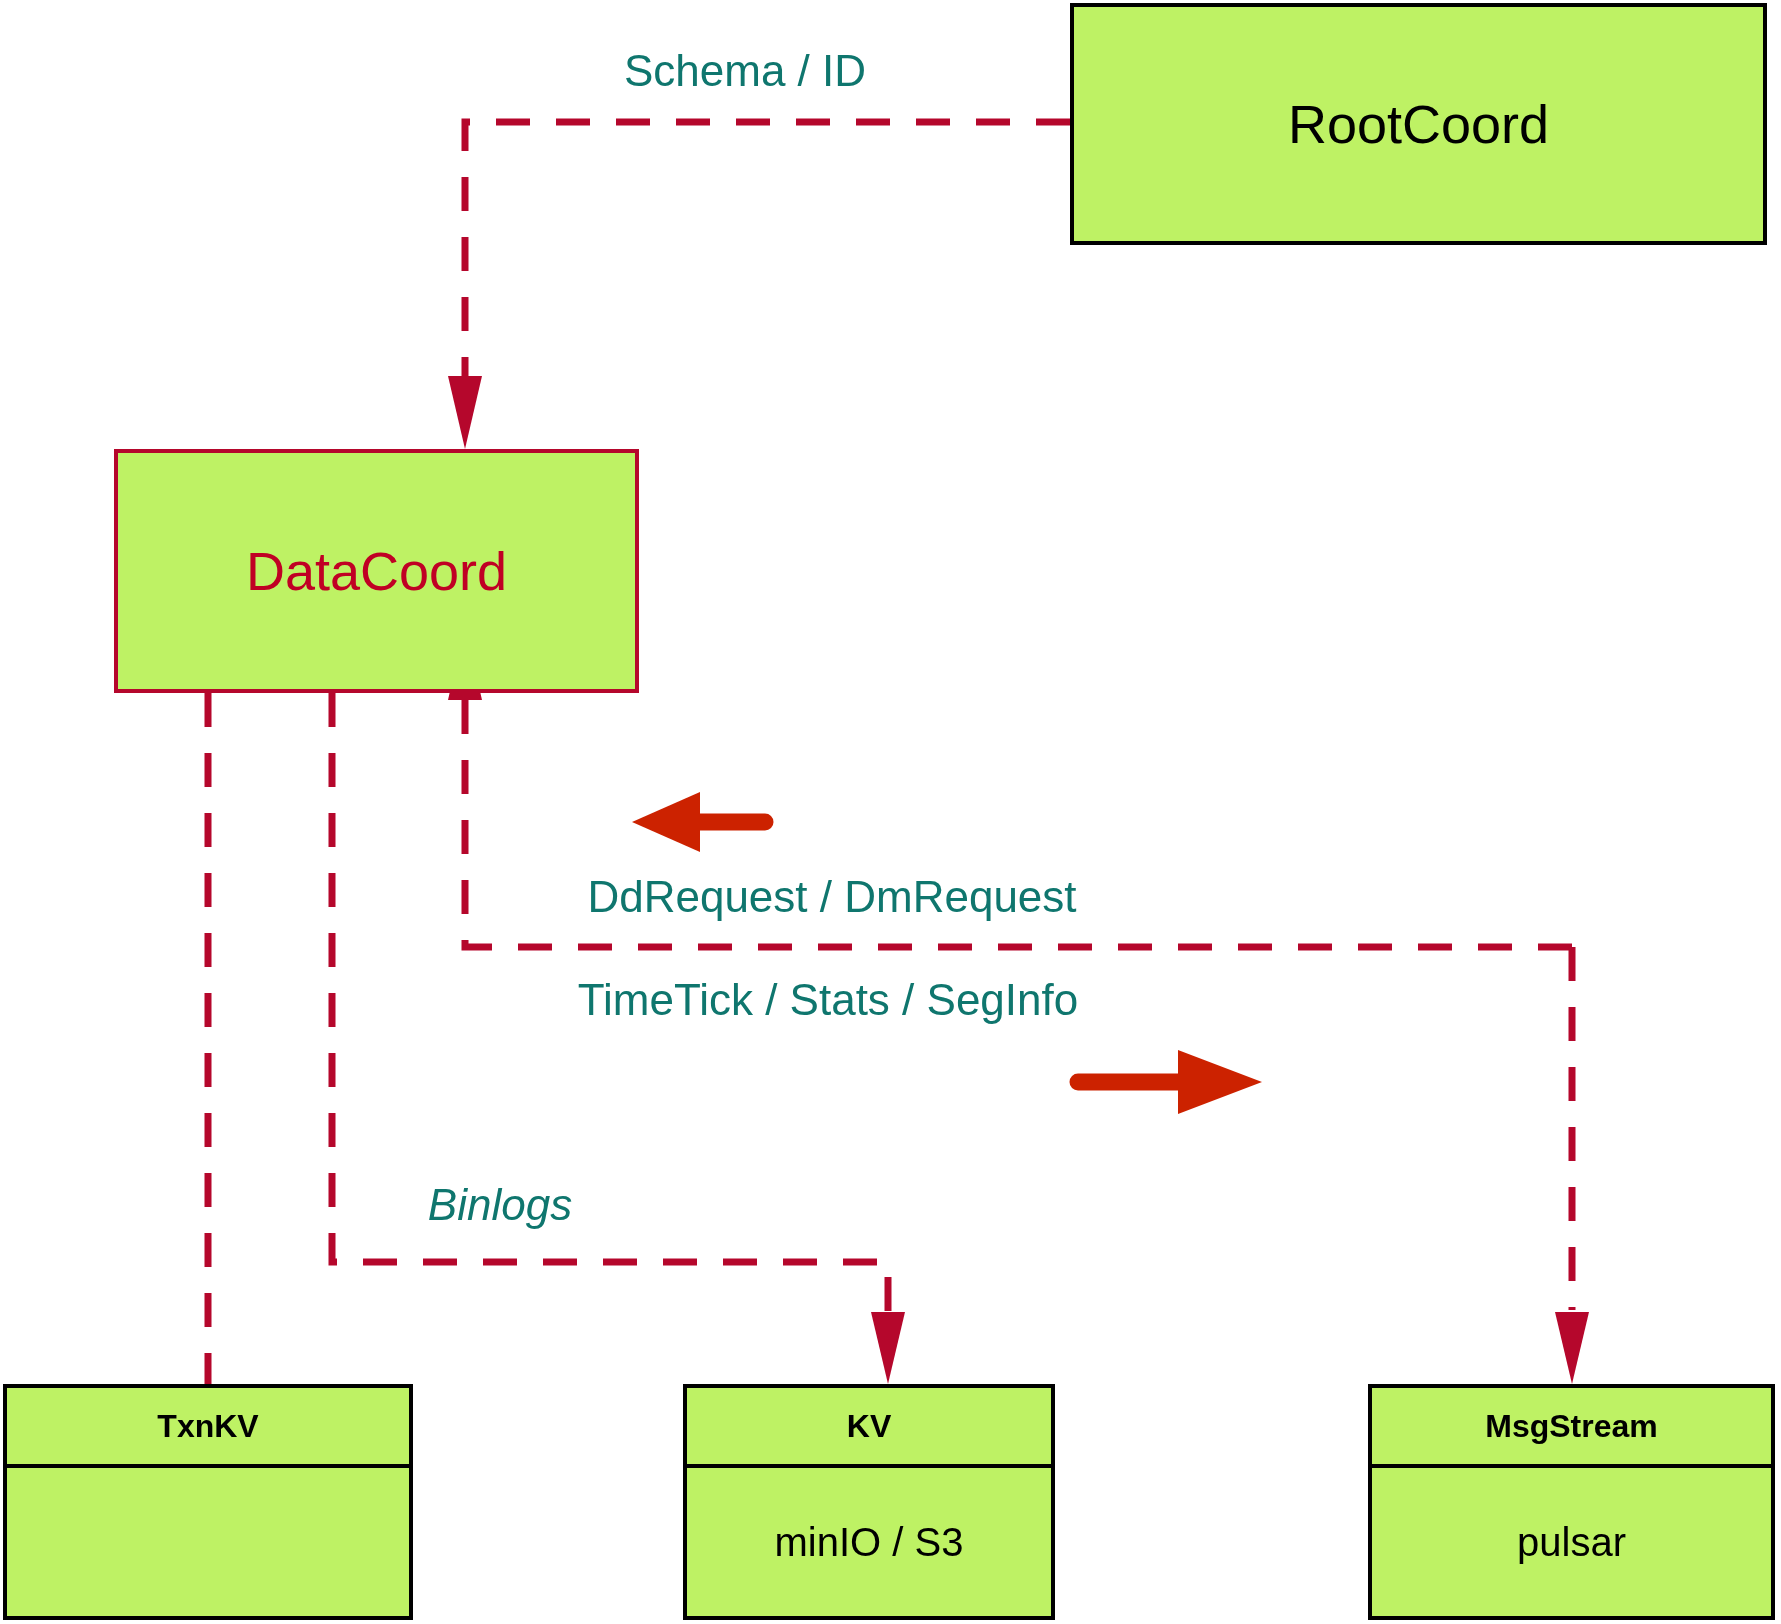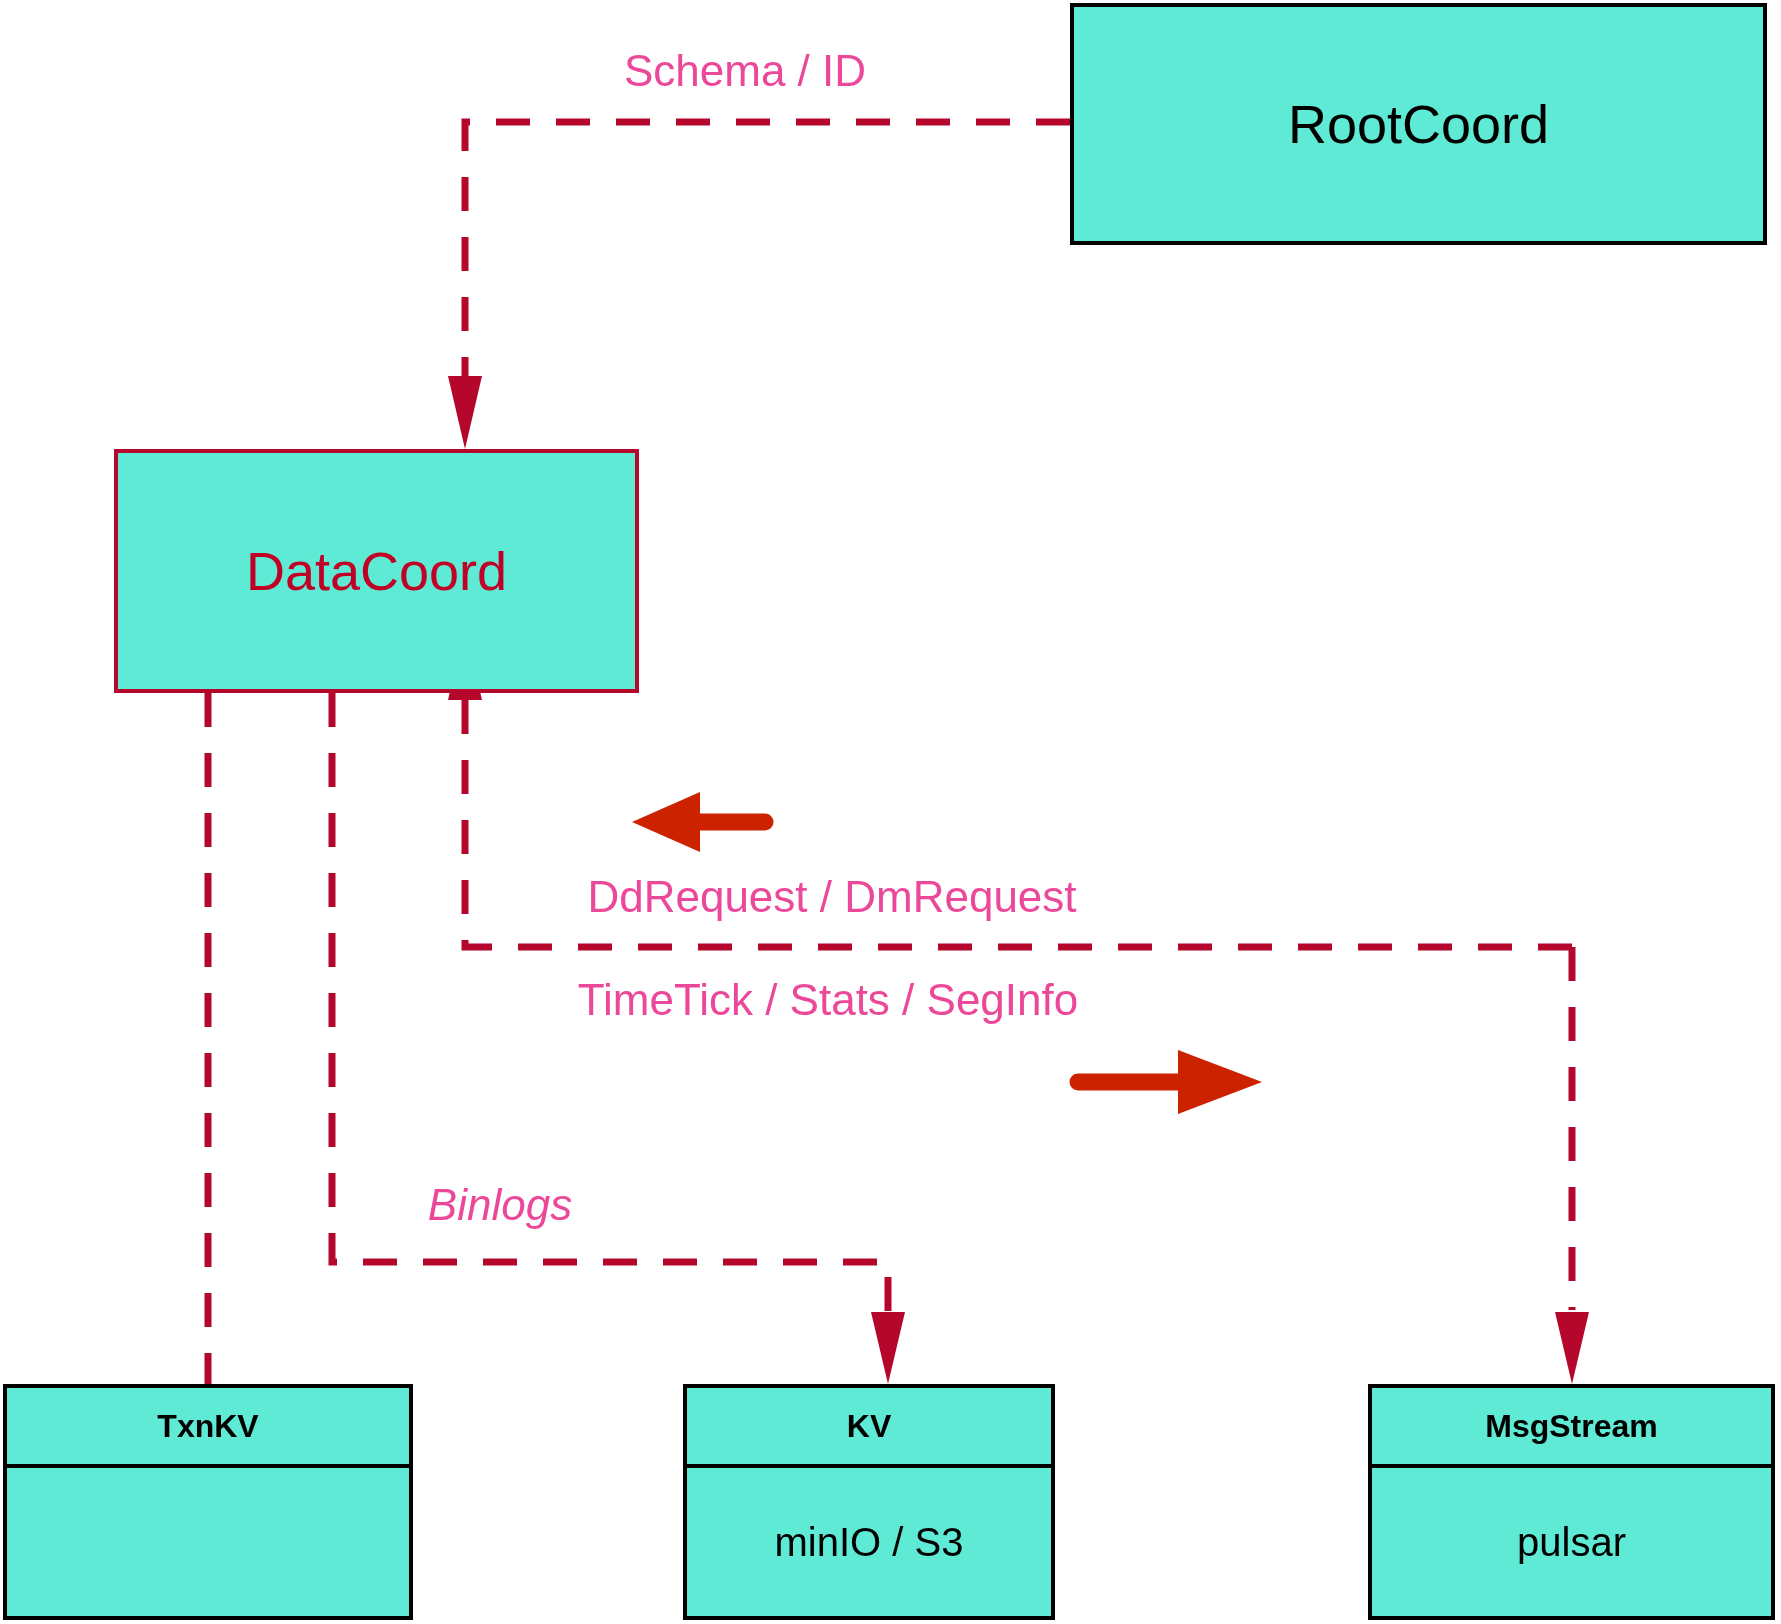--- a/index.html
+++ b/index.html
@@ -18,21 +18,21 @@
   #diagram-svg {
     position: absolute;
     left: 0;
     top: 0;
     width: 1781px;
     height: 1624px;
   }
   .node-box {
     position: absolute;
     box-sizing: border-box;
-    background: #5eead4;
+    background: #bef264;
   }
   .node-plain {
     border: 4px solid #000000;
   }
   .node-red {
     border: 4px solid #b5072c;
   }
   .node-label-center {
     position: absolute;
     left: 0;
@@ -78,21 +78,21 @@
   }
   .node-body span {
     font-size: 40px;
     color: #000000;
     white-space: nowrap;
     line-height: 1.22;
   }
   .edge-label {
     position: absolute;
     font-size: 44px;
-    color: #ec4899;
+    color: #0f766e;
     white-space: nowrap;
     transform: translateX(-50%);
   }
 </style>
 </head>
 <body>
 
 <div id="stage">
 
   <svg id="diagram-svg" viewBox="0 0 1781 1624">

